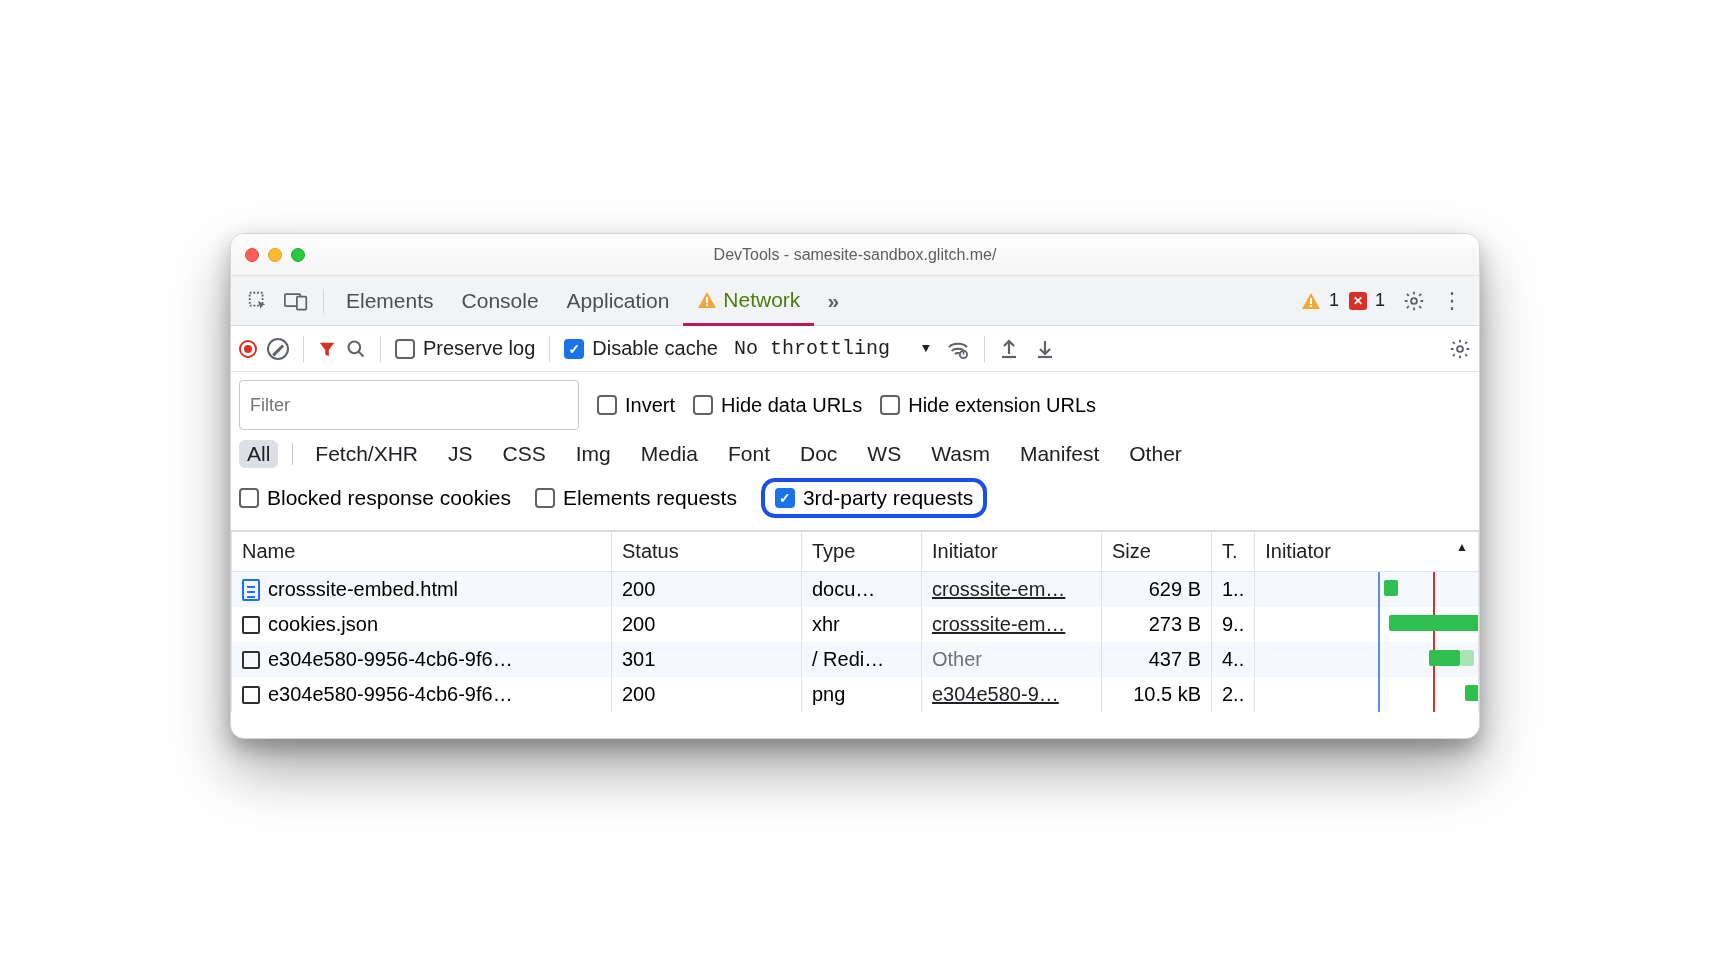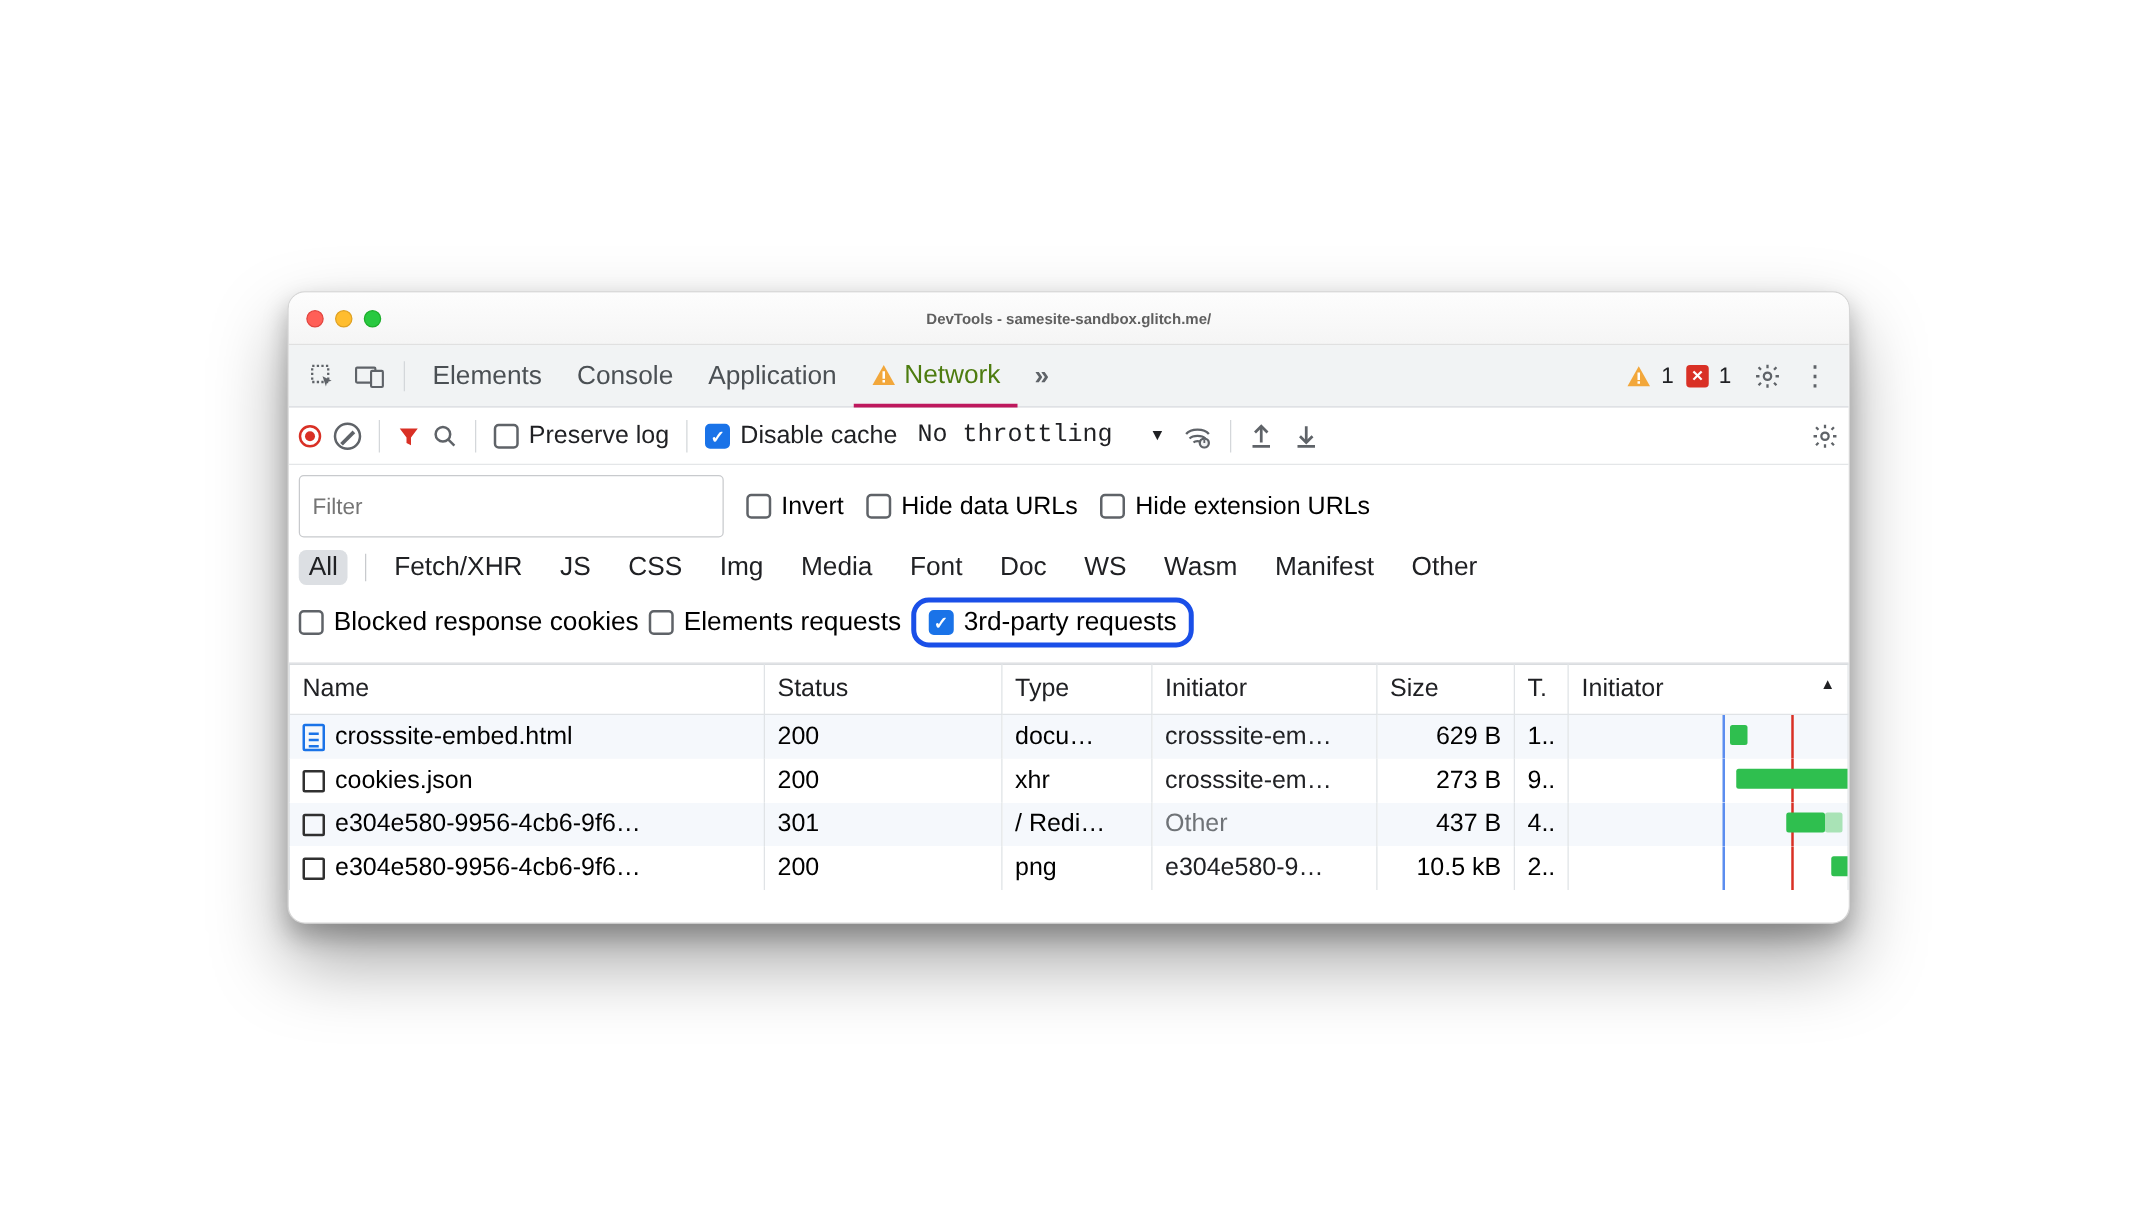--- a/index.html
+++ b/index.html
@@ -30,21 +30,21 @@
     position: relative;
     padding: 0 14px;
   }
   .traffic { display:flex; gap:9px; }
   .traffic span { width:14px; height:14px; border-radius:50%; display:block; }
   .tl-red    { background:#ff5f57; border:1px solid #e14640; }
   .tl-yellow { background:#ffbd2e; border:1px solid #dfa123; }
   .tl-green  { background:#28c940; border:1px solid #1dad2b; }
   .titlebar-title {
     position:absolute; left:0; right:0; text-align:center;
-    font-size:12px; color:#5f5f5f; font-weight:700;
+    font-size:16px; color:#5f5f5f; font-weight:400;
     pointer-events:none;
   }
   
   .tabstrip {
     display:flex; align-items:center;
     height:50px;
     background:#f1f3f4;
     border-bottom:1px solid #d9dcdf;
     padding:0 8px;
     gap:0;
@@ -132,21 +132,21 @@
     font-size:21px;
     color:#202124;
   }
   .type-chip { padding:2px 8px; border-radius:6px; cursor:pointer; }
   .type-chip.active { background:#dcdfe3; }
   .type-div { width:1px; height:22px; background:#c8cacd; }
   
   .blocked-row {
     display:flex; align-items:center;
     padding:0 8px 12px 8px;
-    gap:8px;
+    gap:24px;
     font-size:21px;
     border-bottom:1px solid #d9dcdf;
   }
   .highlight-ring {
     border:4px solid #1a4fe8; border-radius:14px; padding:4px 10px;
     display:flex; align-items:center; gap:10px;
   }
 
   
   table.net { width:100%; border-collapse:collapse; font-size:20px; }
@@ -168,21 +168,21 @@
     position:relative; flex-shrink:0;
   }
   .doc-icon::before, .doc-icon::after {
     content:""; position:absolute; left:3px; right:3px; height:2px; background:#1a73e8;
   }
   .doc-icon::before { top:5px; }
   .doc-icon::after  { top:10px; box-shadow:0 5px 0 #1a73e8; }
   .empty-box {
     width:18px; height:18px; border:2px solid #303030; border-radius:2px; flex-shrink:0;
   }
-  .initiator-link { color:#202124; cursor:pointer; }
+  .initiator-link { text-decoration:underline; color:#202124; cursor:pointer; }
   .initiator-other { color:#6f7377; }
   .col-name { width:380px; }
   .col-status { width:190px; }
   .col-type { width:120px; }
   .col-init { width:180px; }
   .col-size { width:110px; text-align:right; }
   .col-time { width:40px; }
   .waterfall-cell { position:relative; height:32px; }
   .wf-track {
     position:absolute; inset:0;

